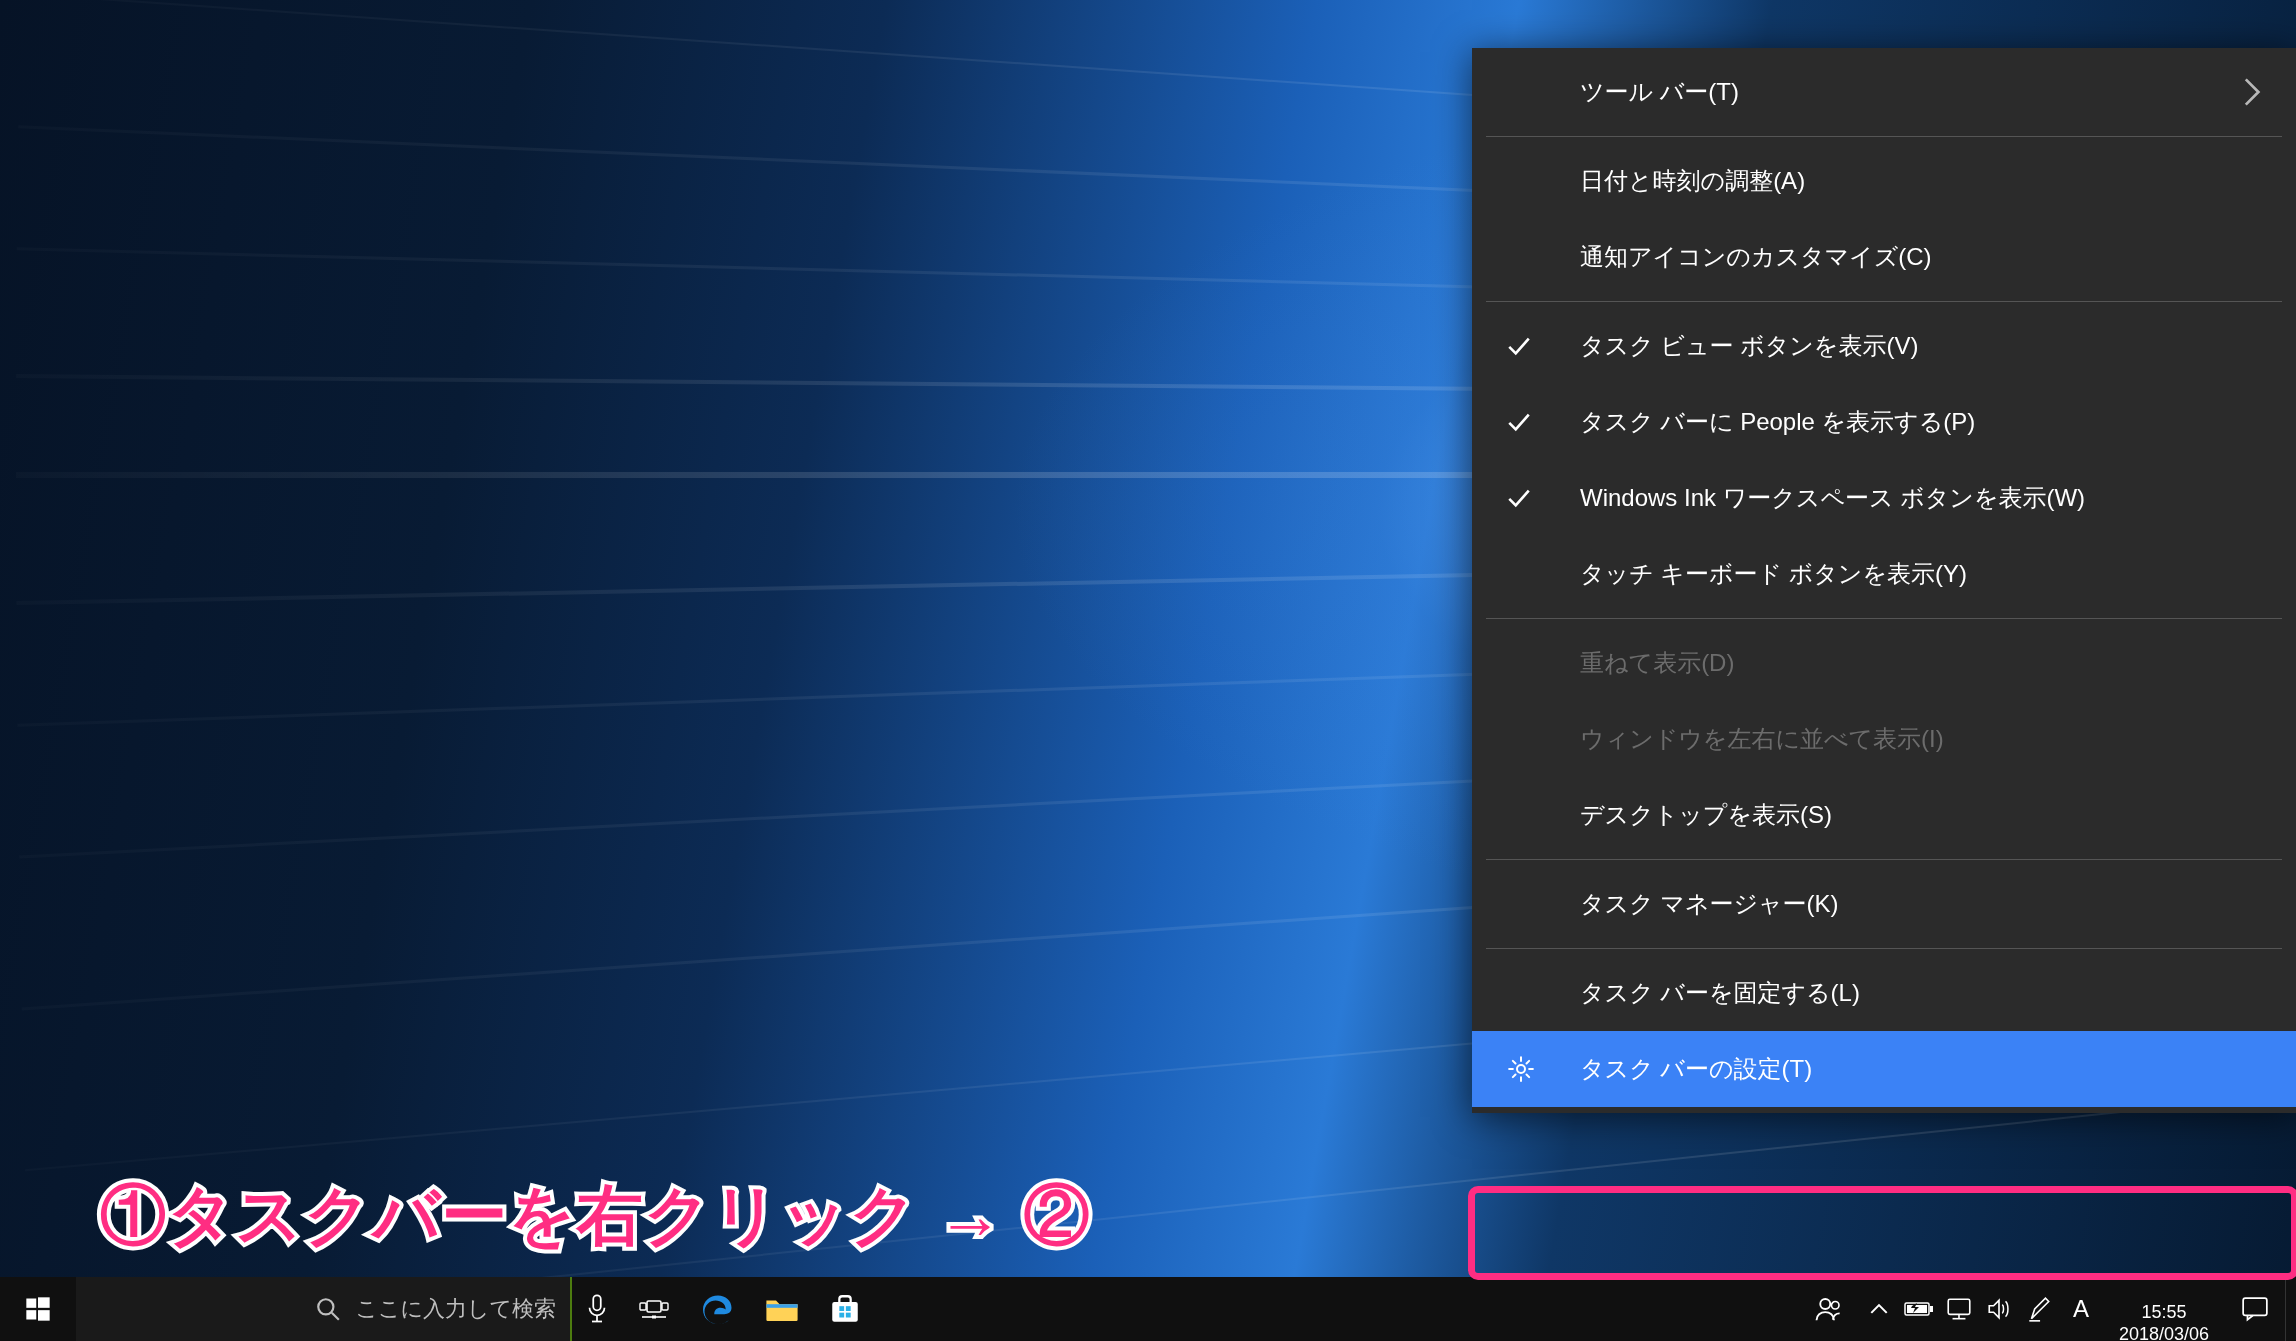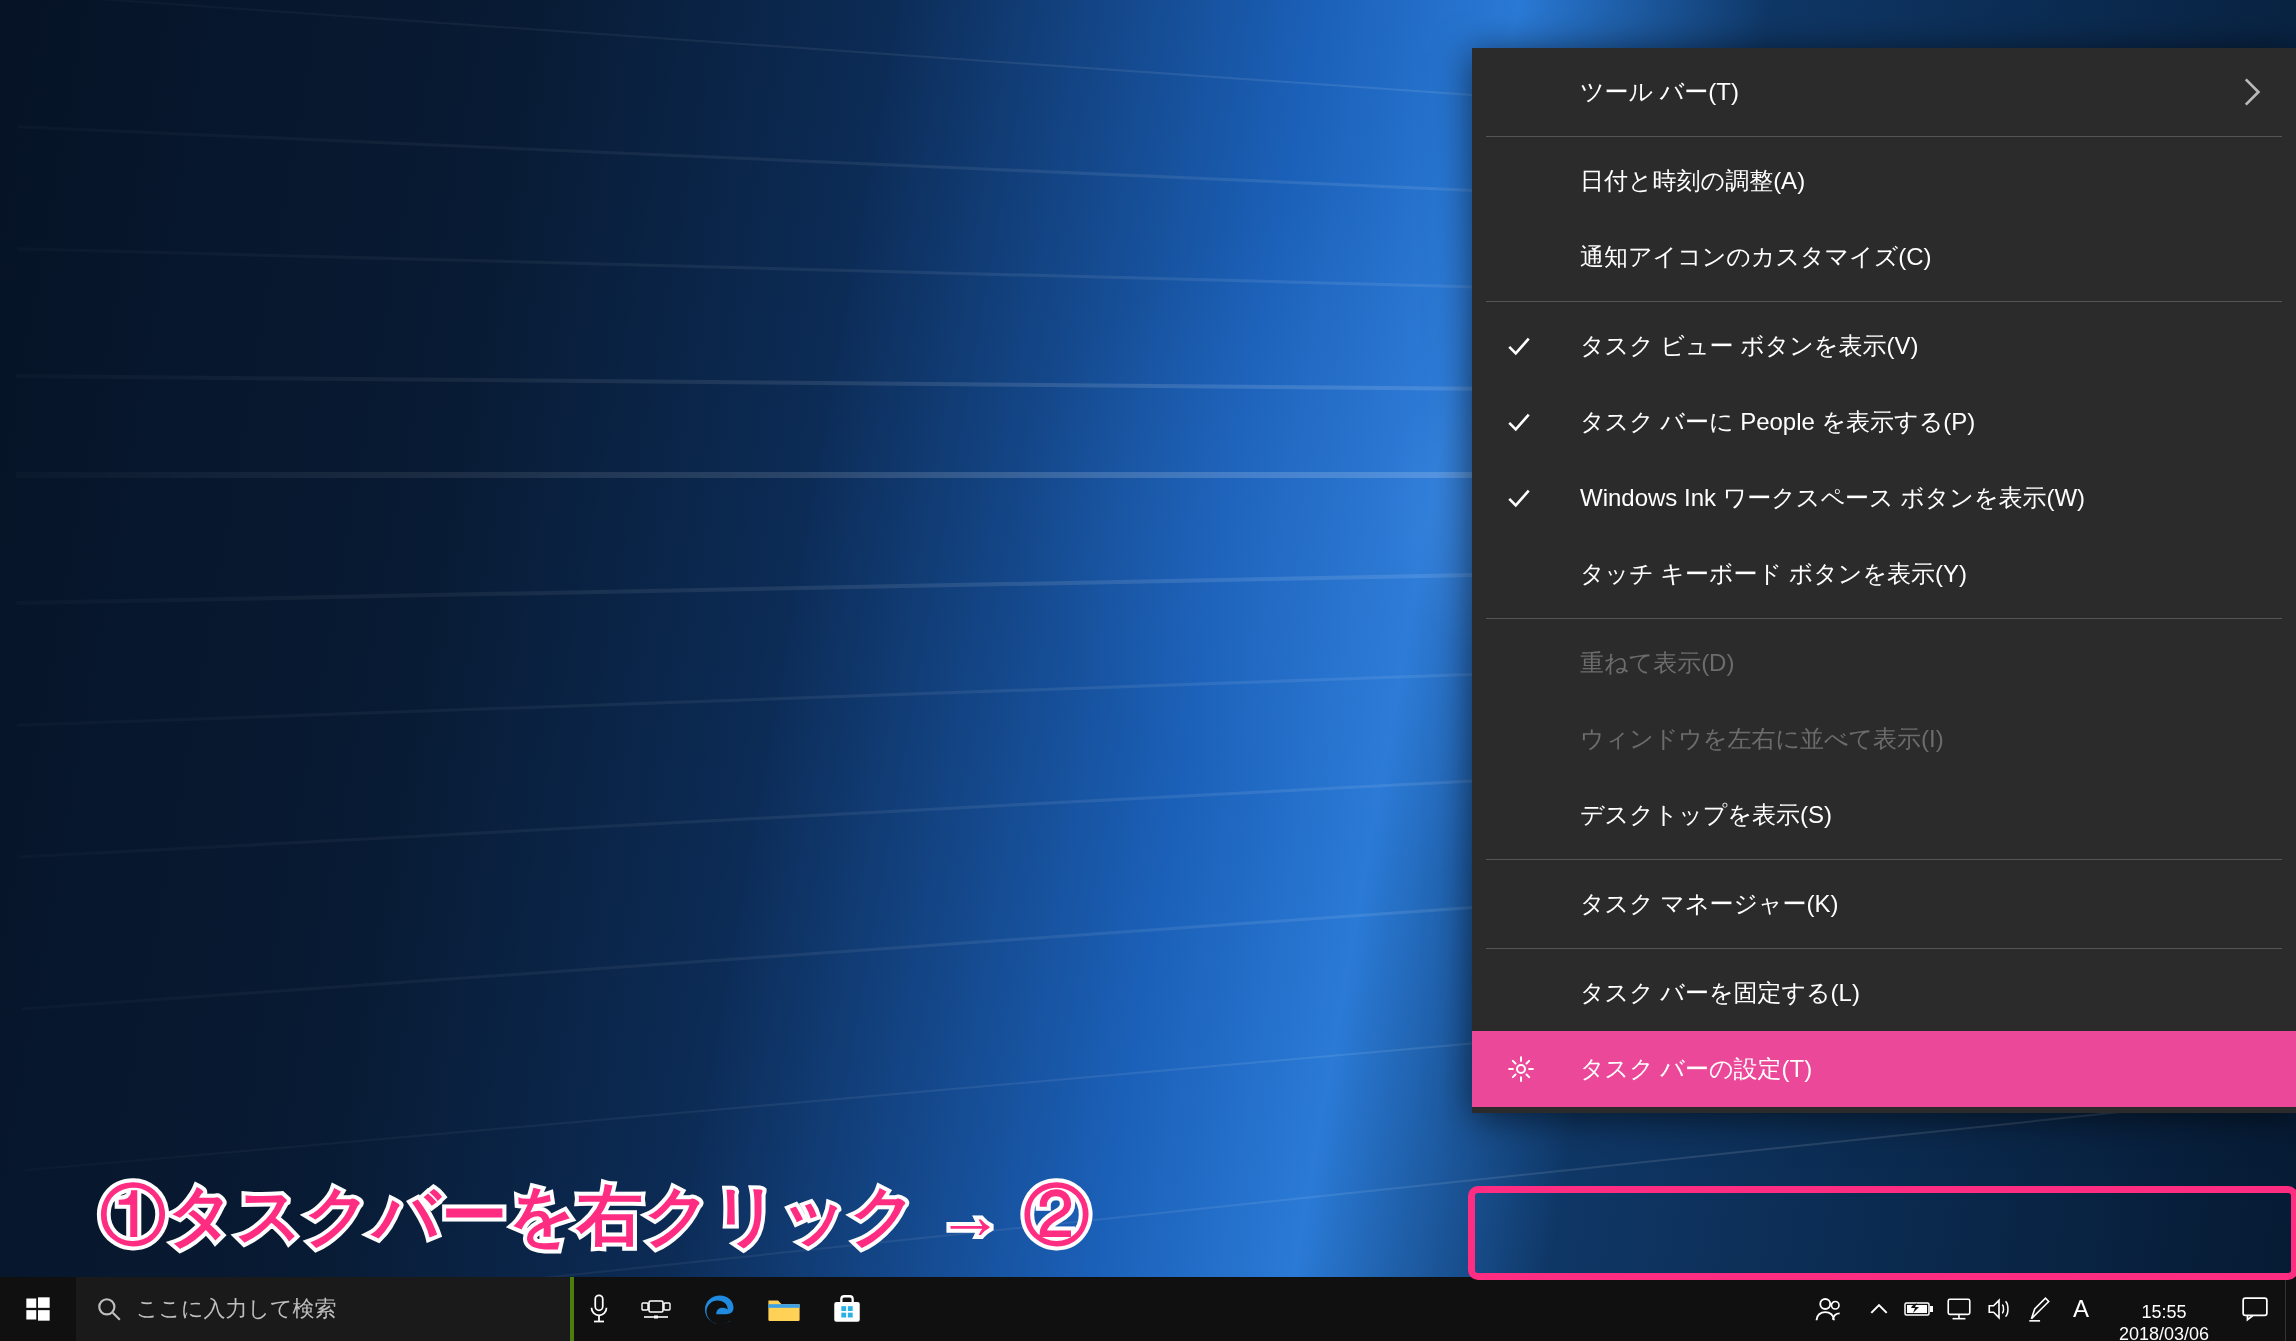--- a/index.html
+++ b/index.html
@@ -74,27 +74,27 @@
     align-items: center;
     justify-content: center;
     padding: 0 14px;
   }
   .taskbar .tb-start {
     width: 76px;
     padding: 0;
   }
   .taskbar .tb-search {
     width: 460px;
-    justify-content: flex-start;
+    justify-content: flex-end;
     background: #1a1a1a;
     color: #bfbfbf;
     gap: 14px;
     padding-left: 20px;
     font-size: 22px;
-    border-right: 4px solid #4d7c0f;
+    border-right: 2px solid #4d7c0f;
   }
   .taskbar .tb-right {
     margin-left: auto;
     display: flex;
     align-items: center;
     height: 100%;
   }
   .taskbar .tb-clock {
     display: flex;
     flex-direction: column;
@@ -143,21 +143,21 @@
     position: relative;
     display: flex;
     align-items: center;
     height: 76px;
     padding: 0 28px 0 108px;
   }
   .ctx-item.disabled {
     color: #6c6c6c;
   }
   .ctx-item.highlight {
-    background: #ec4899;
+    background: #3b82f6;
     text-align: right;
   }
   .ctx-sep {
     height: 1px;
     margin: 6px 14px;
     background: #555555;
   }
   .ctx-check {
     position: absolute;
     left: 34px;

